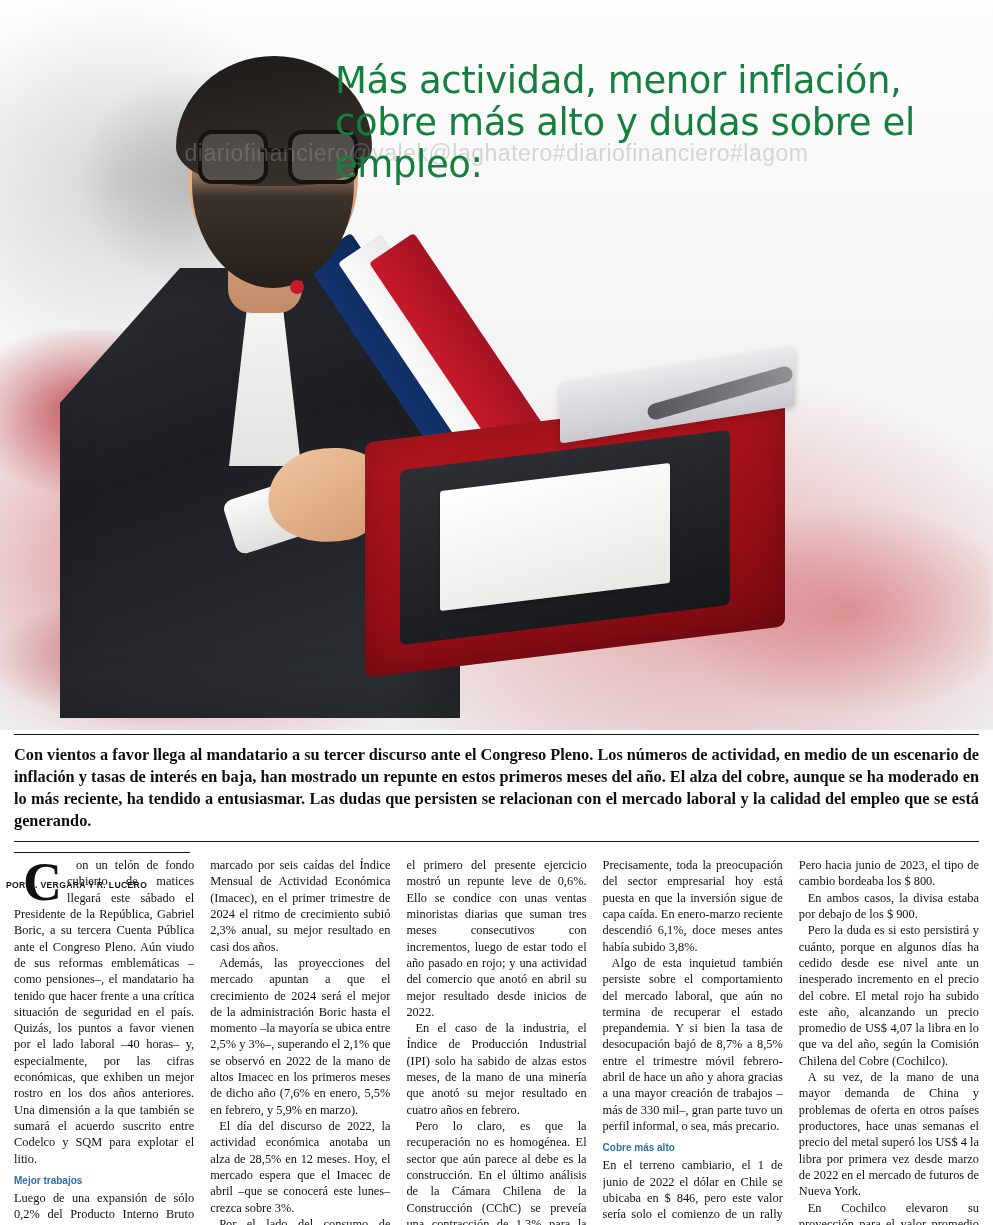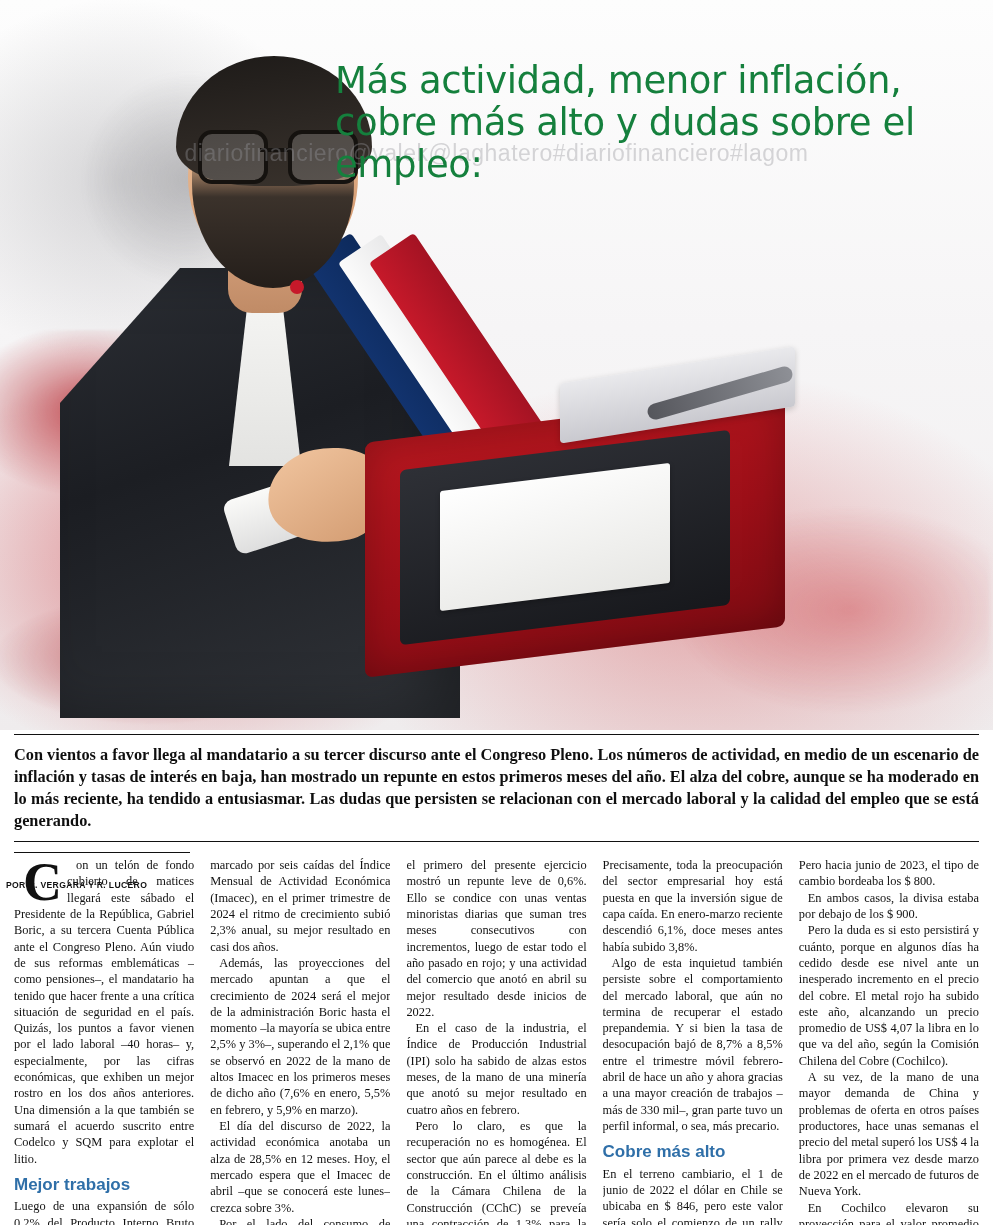--- a/index.html
+++ b/index.html
@@ -324,21 +324,21 @@
     color: #111;
     text-align: justify;
     overflow: hidden;
   }
   .col p { margin: 0 0 0 0; text-indent: 9px; }
   .col p.first { text-indent: 0; }
   .col .spacer-top { height: 24px; }
   .sub-head {
     color: #2f6fa8;
     font-weight: bold;
-    font-size: 17px;
+    font-size: 10px;
     font-family: "Liberation Sans", sans-serif;
     margin: 8px 0 3px 0;
     text-indent: 0;
     line-height: 1.2;
   }
   .dropcap-para {
     position: relative;
     text-indent: 0;
   }
   .dropcap {

